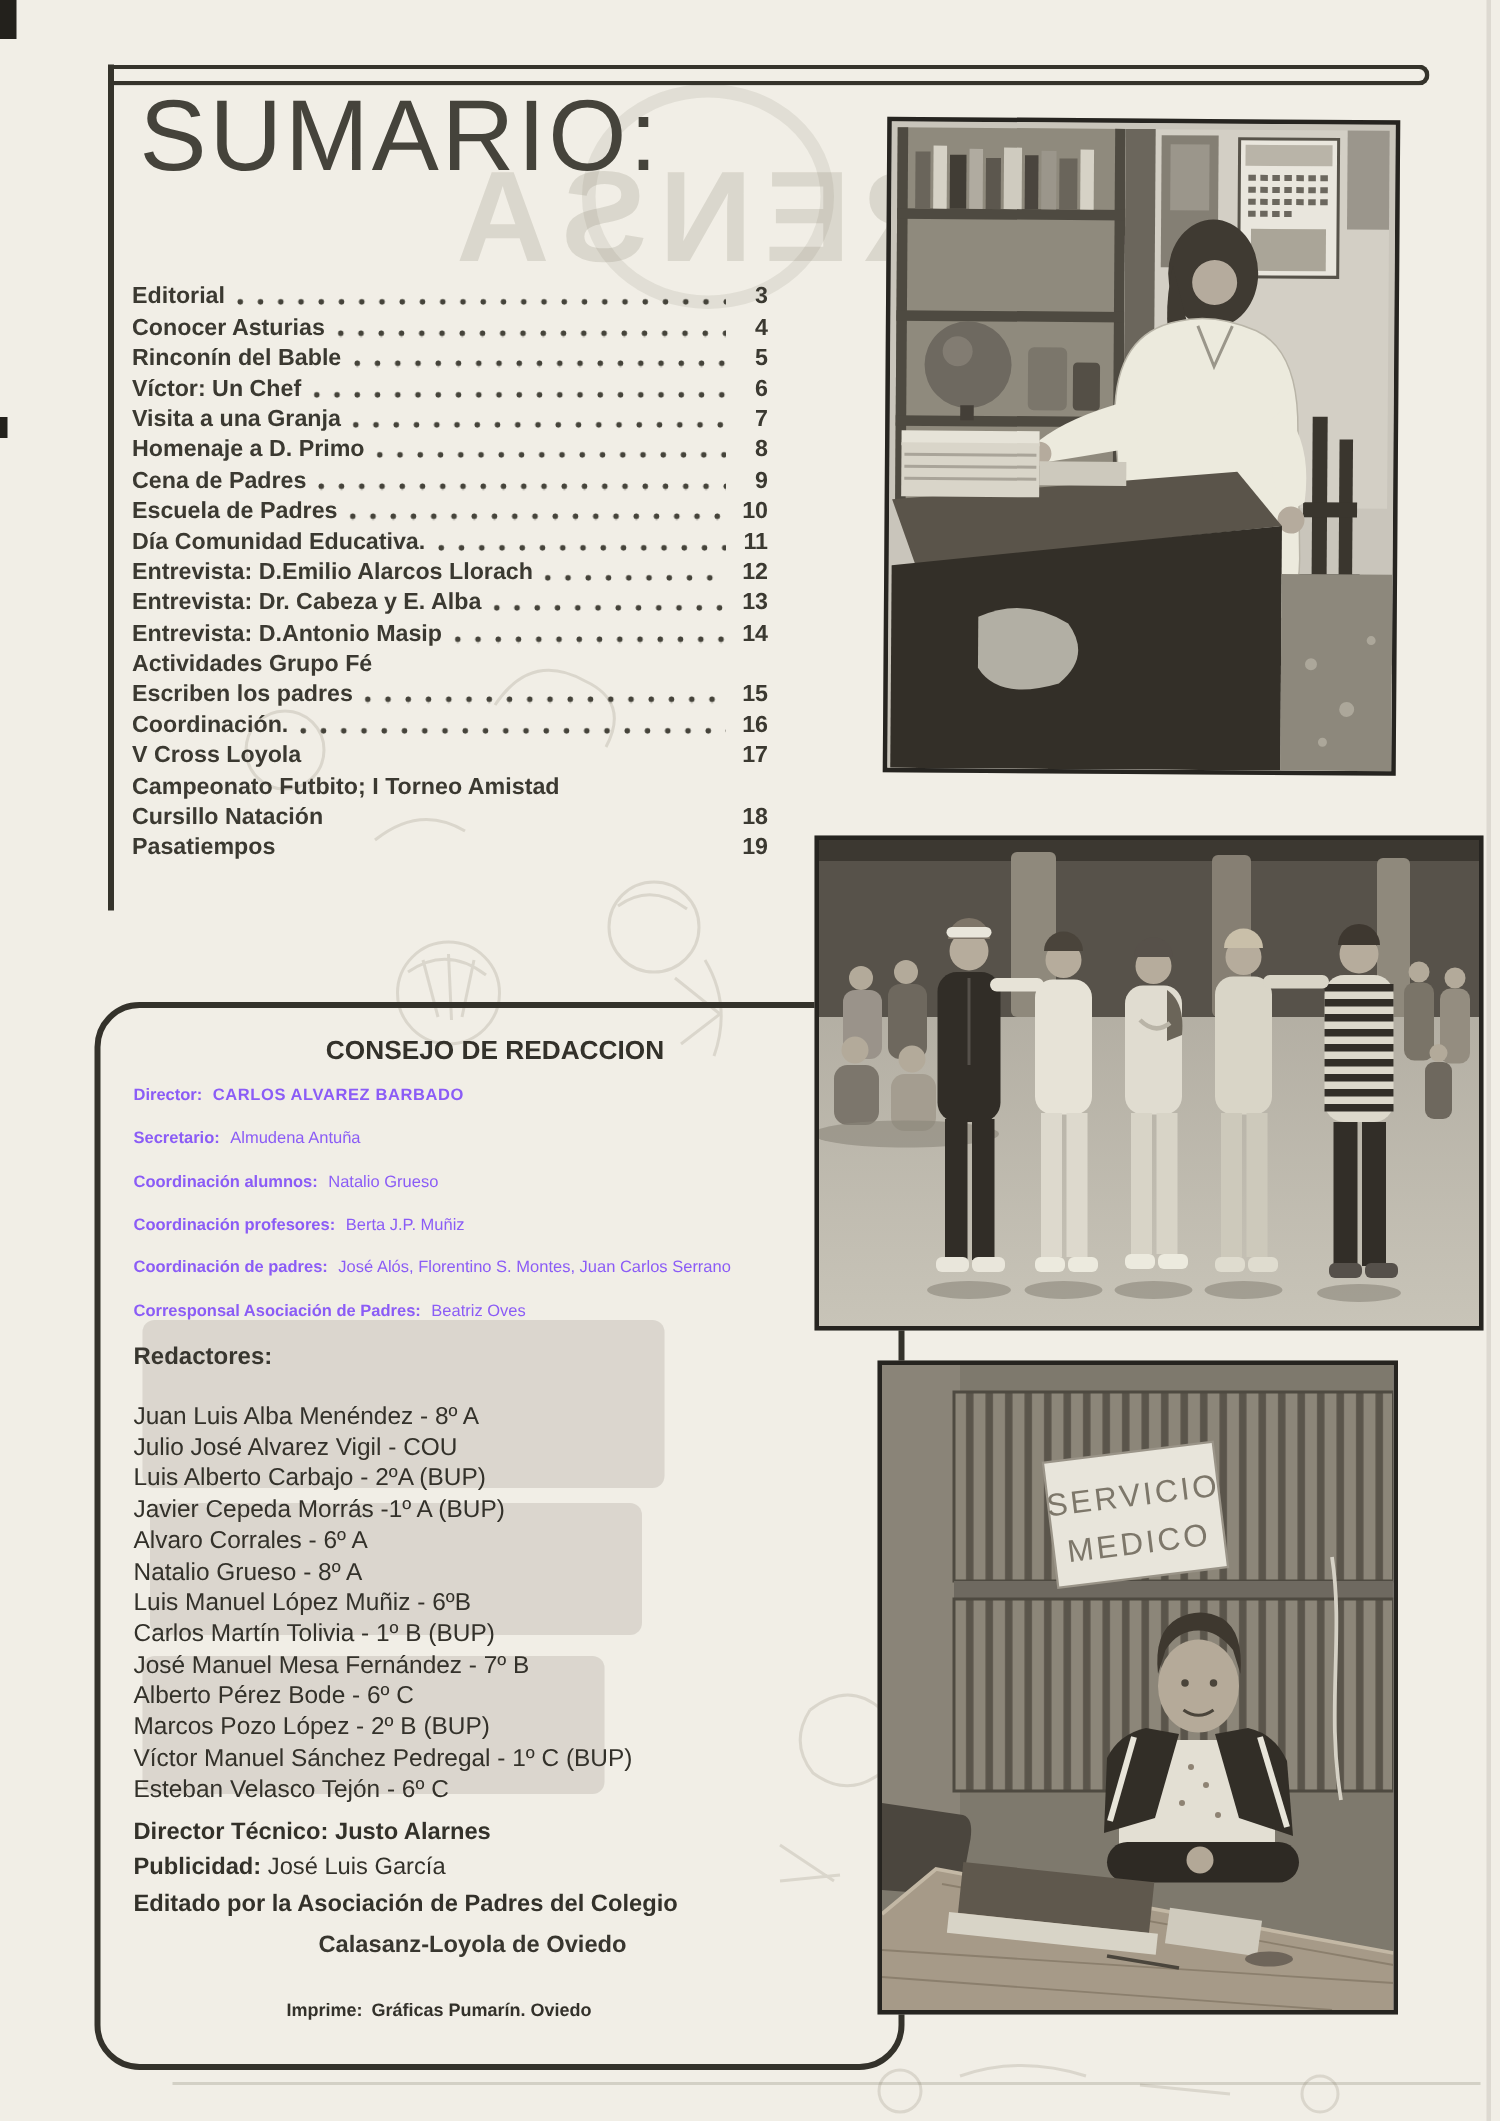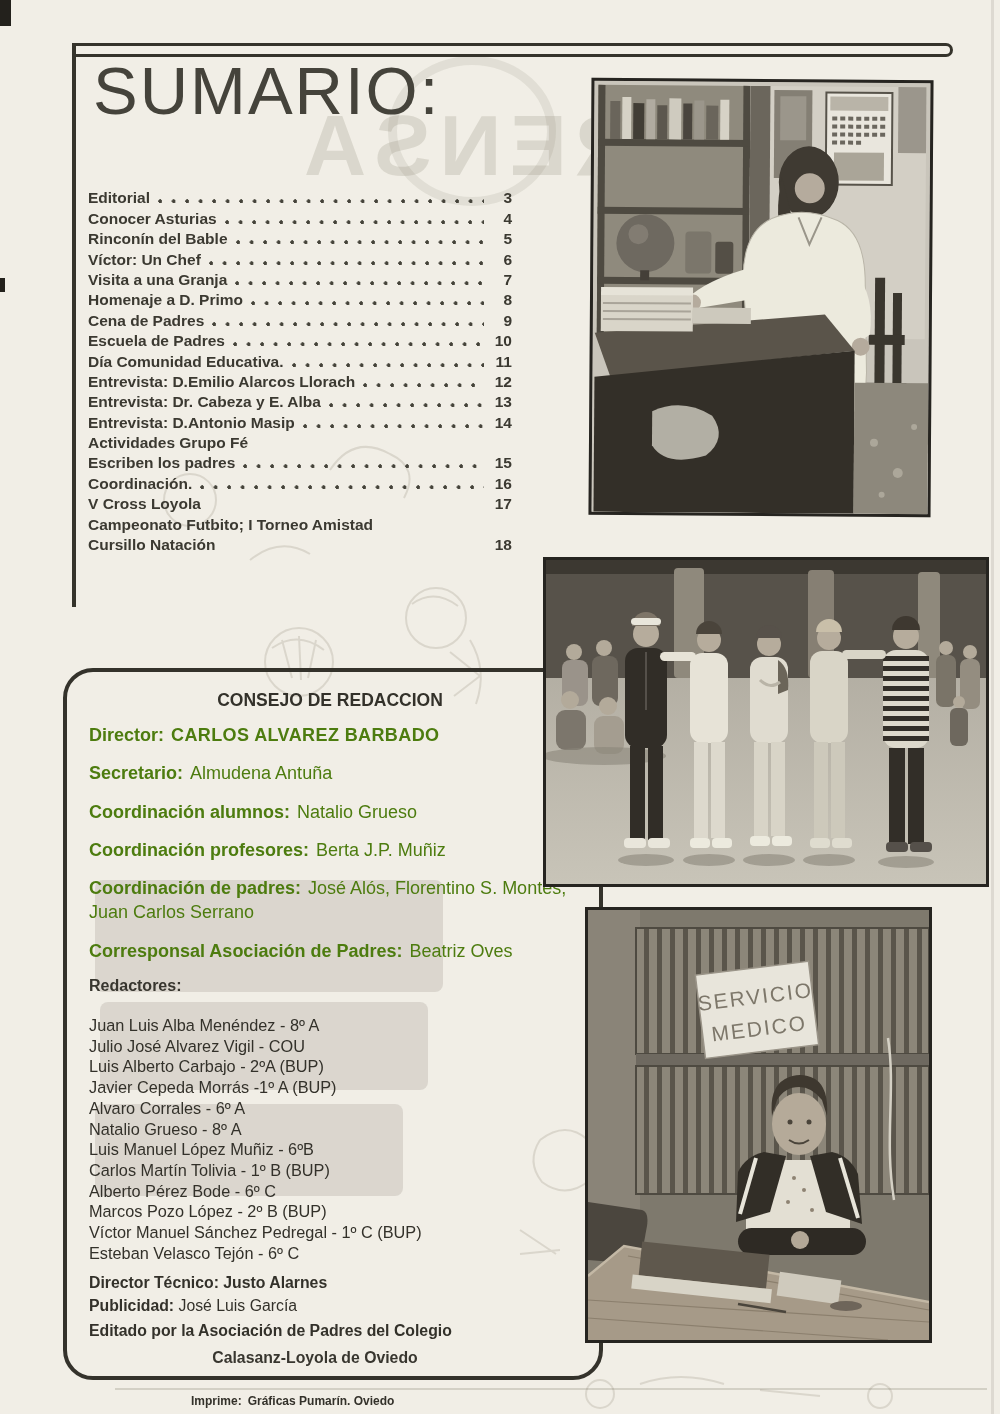--- a/index.html
+++ b/index.html
@@ -46,21 +46,21 @@
   }
   .leader.blank{background:none;}
   .toc-page{min-width:26px;text-align:right;}
   
   .consejo{
     width:540px;height:712px;box-sizing:border-box;
     border:4px solid #34322b;border-radius:30px;
     padding:14px 18px 0 22px;background:transparent;
   }
   .consejo-title{text-align:center;font-weight:bold;font-size:17.5px;margin:4px 10px 12px 0;color:#33312a;}
-  .role{font-size:18px;margin:0 0 14px;line-height:1.35;color:#4d7c0f;}
+  .role{font-size:11px;margin:0 0 14px;line-height:1.35;color:#8b5cf6;}
   .role b{margin-right:7px;}
   .role.caps span{font-weight:bold;letter-spacing:.4px;}
   .redactores-label{font-size:16px;font-weight:bold;margin:2px 0 20px;}
   .redactores{font-size:16.3px;line-height:20.7px;color:#33312a;margin:16px 0 10px;}
   .footer-role{font-size:15.8px;font-weight:bold;margin:0 0 5px;color:#33312a;}
   .footer-role.mix span{font-weight:normal;}
   .edited{font-size:15.8px;font-weight:bold;margin:0;line-height:1.4;color:#33312a;}
   .edited-center{text-align:center;font-weight:bold;font-size:15.8px;margin:7px 40px 0 0;}
   .imprime{font-size:12px;margin:27px 0 0 102px;color:#33312a;font-weight:bold;}
   .imprime b{margin-right:6px;}
@@ -186,20 +186,25 @@
   <div class="toc-row">
       <span class="toc-label">Campeonato Futbito; I Torneo Amistad</span>
       <span class="leader blank"></span>
       <span class="toc-page"></span>
     </div>
   <div class="toc-row">
       <span class="toc-label">Cursillo Natación</span>
       <span class="leader blank"></span>
       <span class="toc-page">18</span>
     </div>
+  <div class="toc-row">
+      <span class="toc-label">Pasatiempos</span>
+      <span class="leader blank"></span>
+      <span class="toc-page">19</span>
+    </div>
 </div>
 
 <div class="abs consejo" style="left:63px;top:668px;">
   <div class="consejo-title">CONSEJO DE REDACCION</div>
 
   <p class="role caps"><b>Director:</b><span>CARLOS ALVAREZ BARBADO</span></p>
   <p class="role"><b>Secretario:</b><span>Almudena Antuña</span></p>
   <p class="role"><b>Coordinación alumnos:</b><span>Natalio Grueso</span></p>
   <p class="role"><b>Coordinación profesores:</b><span>Berta J.P. Muñiz</span></p>
   <p class="role"><b>Coordinación de padres:</b><span>José Alós, Florentino S. Montes, Juan Carlos Serrano</span></p>
@@ -208,20 +213,21 @@
   <div class="redactores-label">Redactores:</div>
   <div class="redactores">
     <div>Juan Luis Alba Menéndez - 8º A</div>
     <div>Julio José Alvarez Vigil - COU</div>
     <div>Luis Alberto Carbajo - 2ºA (BUP)</div>
     <div>Javier Cepeda Morrás -1º A (BUP)</div>
     <div>Alvaro Corrales - 6º A</div>
     <div>Natalio Grueso - 8º A</div>
     <div>Luis Manuel López Muñiz - 6ºB</div>
     <div>Carlos Martín Tolivia - 1º B (BUP)</div>
+    <div>José Manuel Mesa Fernández - 7º B</div>
     <div>Alberto Pérez Bode - 6º C</div>
     <div>Marcos Pozo López - 2º B (BUP)</div>
     <div>Víctor Manuel Sánchez Pedregal - 1º C (BUP)</div>
     <div>Esteban Velasco Tejón - 6º C</div>
   </div>
 
   <p class="footer-role"><b>Director Técnico:</b> <span>Justo Alarnes</span></p>
   <p class="footer-role mix"><b>Publicidad:</b> <span>José Luis García</span></p>
   <p class="edited">Editado por la Asociación de Padres del Colegio</p>
   <p class="edited-center">Calasanz-Loyola de Oviedo</p>

